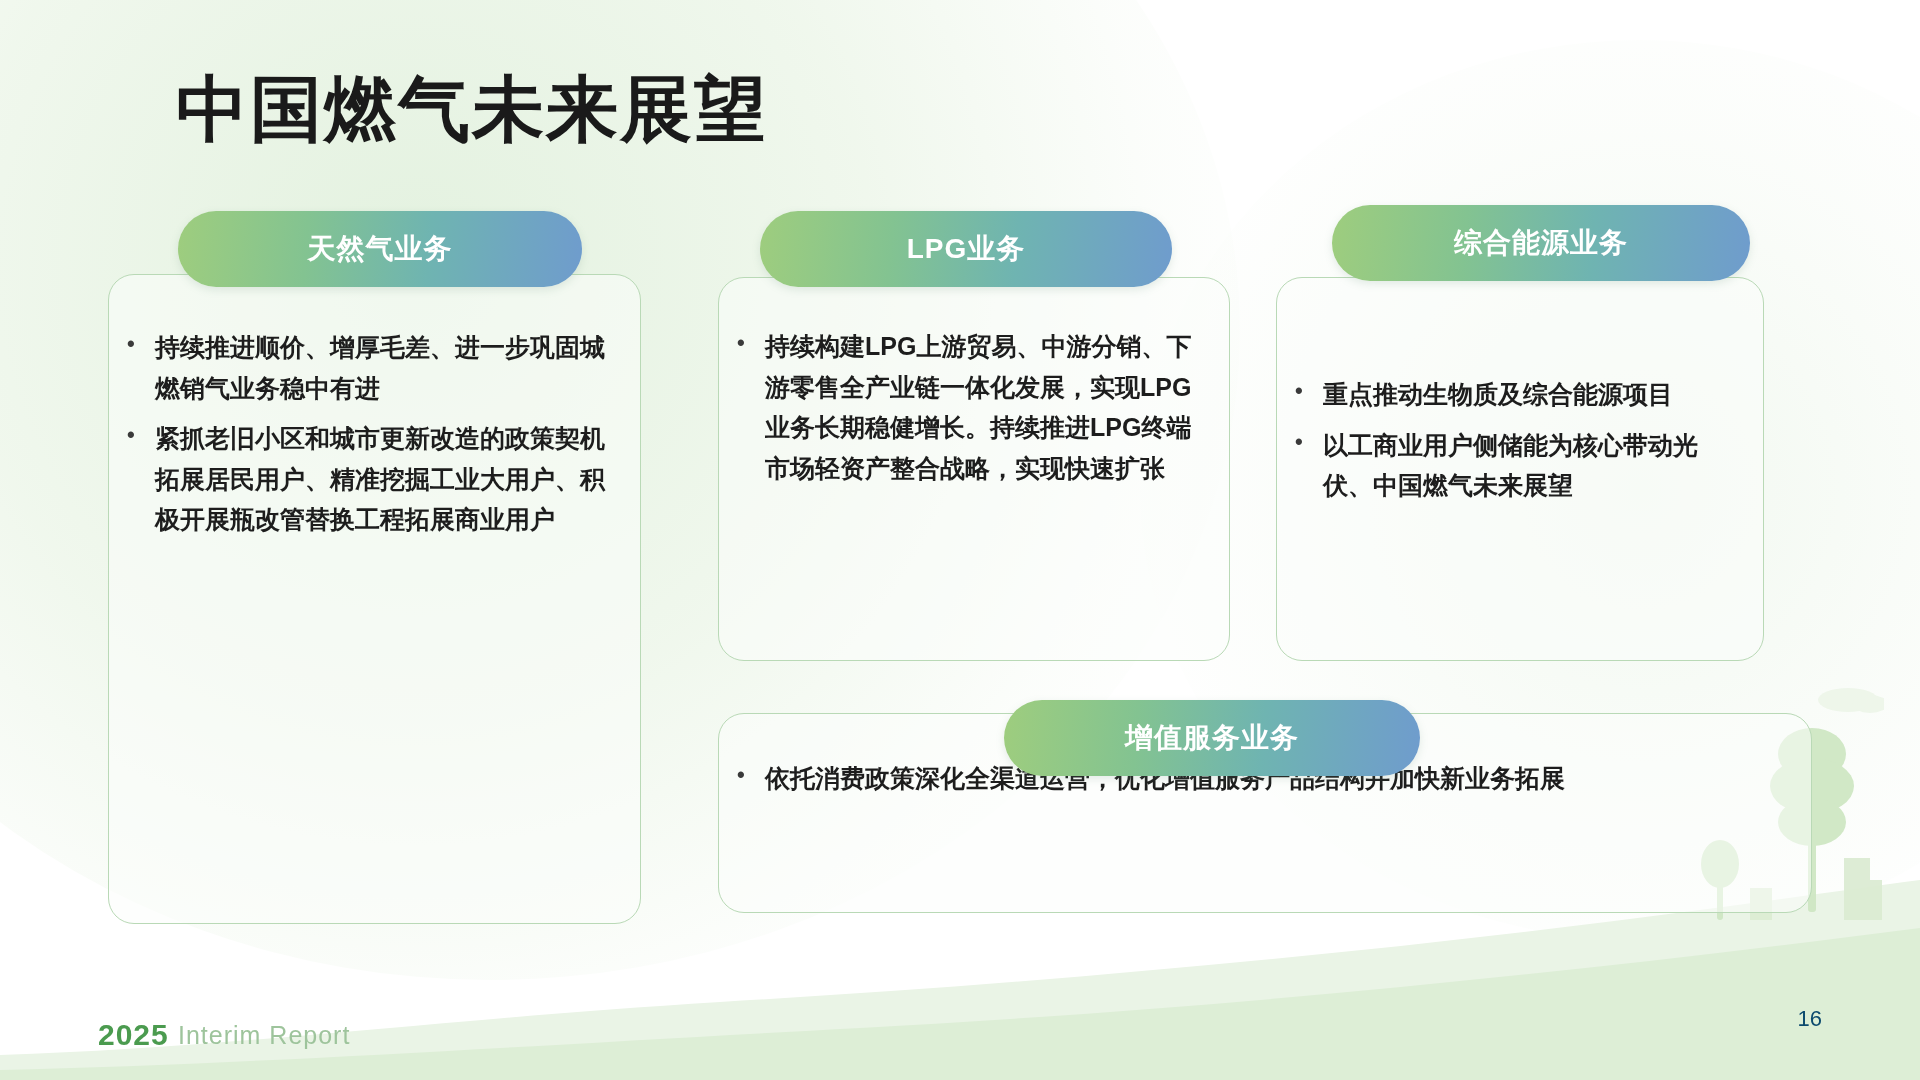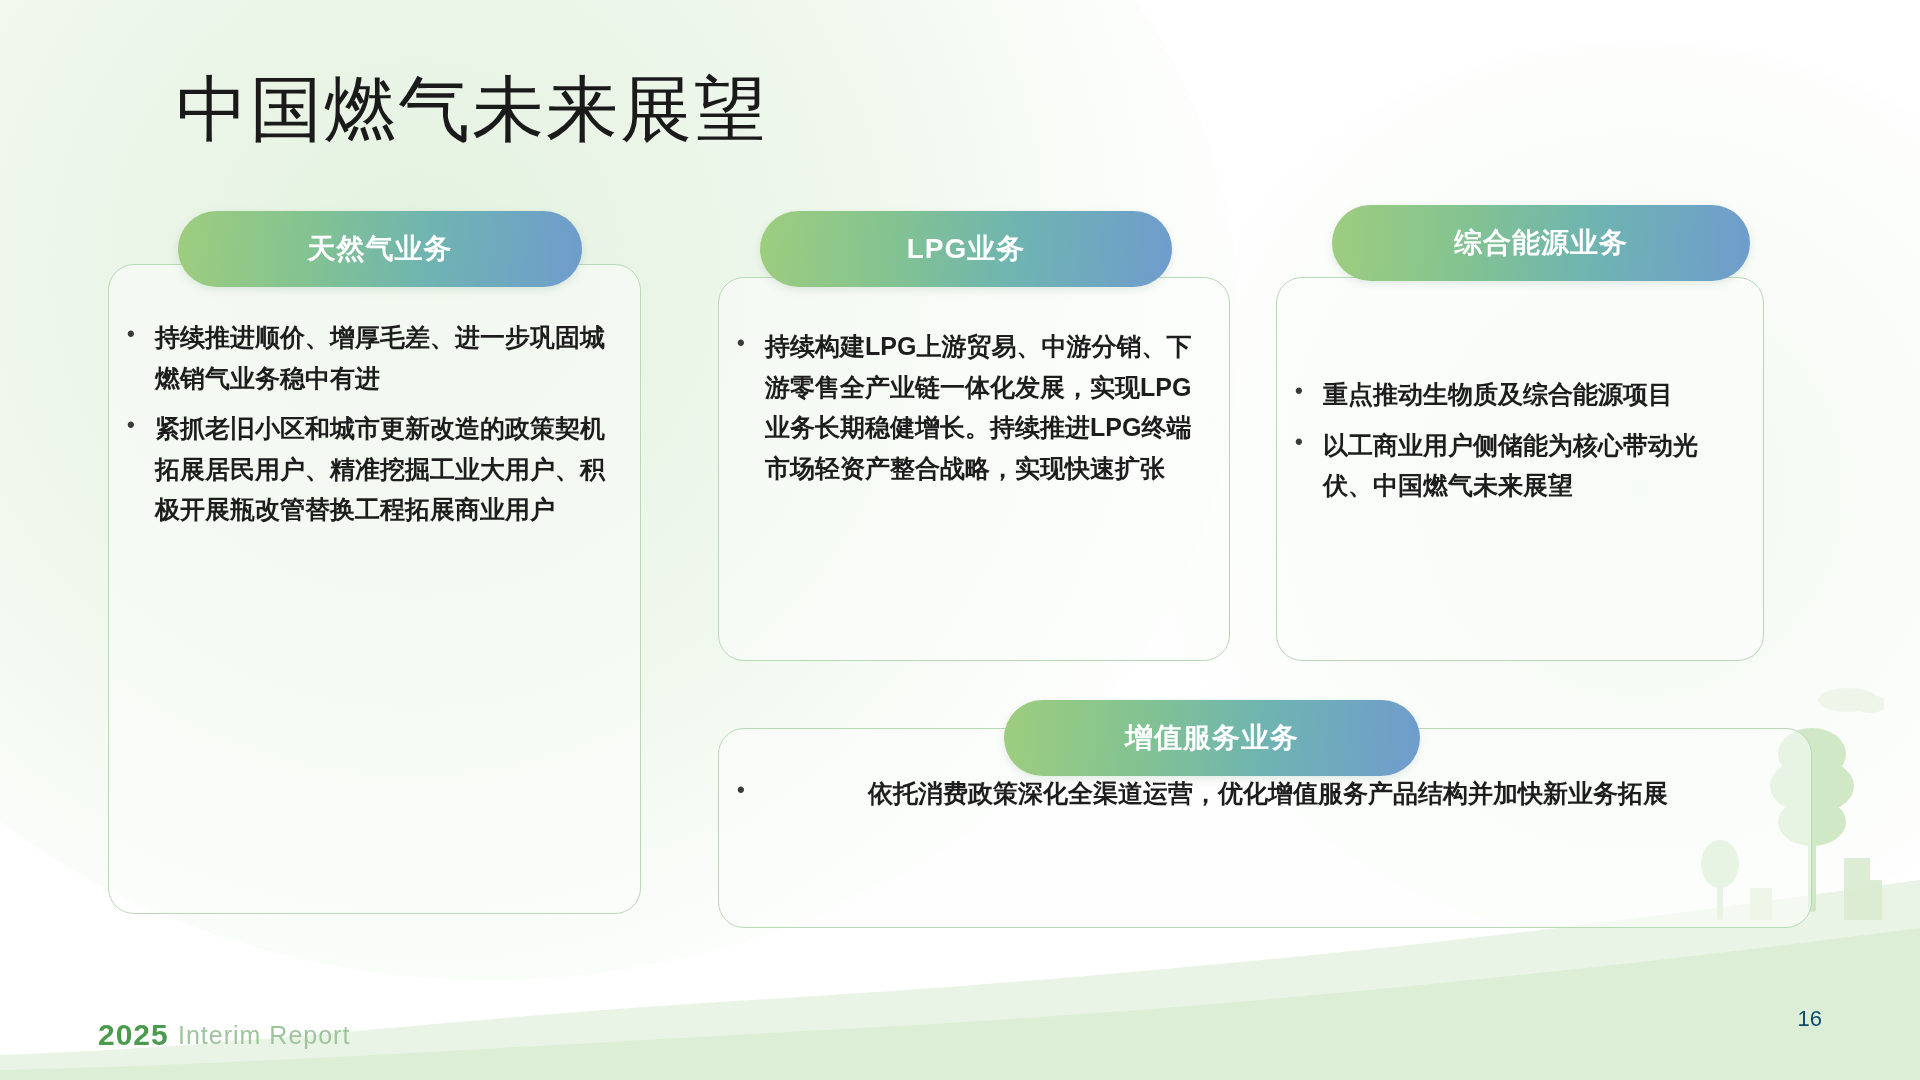--- a/index.html
+++ b/index.html
@@ -51,21 +51,21 @@
     height: 210px;
     pointer-events: none;
   }
 
   
   .title {
     position: absolute;
     left: 176px;
     top: 62px;
     font-size: 72px;
-    font-weight: normal;
+    font-weight: bold;
     color: #1a1a1a;
     letter-spacing: 2px;
     white-space: nowrap;
   }
 
   
   .card {
     position: absolute;
     border: 1.6px solid #b9d9b6;
     border-radius: 26px;
@@ -174,21 +174,21 @@
       <rect x="56" y="206" width="22" height="32"></rect>
     </g>
     <g fill="#eef6ea">
       <ellipse cx="154" cy="18" rx="30" ry="12"></ellipse>
       <ellipse cx="176" cy="22" rx="18" ry="9"></ellipse>
     </g>
   </svg>
 
   <div class="title">中国燃气未来展望</div>
 
-  <div class="card" style="left:108px; top:264px; width:533px; height:650px;">
+  <div class="card" style="left:108px; top:274px; width:533px; height:650px;">
     <ul class="bullets" style="margin:52px 26px 0 6px;">
       <li>持续推进顺价、增厚毛差、进一步巩固城燃销气业务稳中有进</li>
       <li>紧抓老旧小区和城市更新改造的政策契机拓展居民用户、精准挖掘工业大用户、积极开展瓶改管替换工程拓展商业用户</li>
     </ul>
   </div>
   <div class="pill pill-green-blue" style="left:178px; top:211px; width:404px;">天然气业务</div>
 
   <div class="card" style="left:718px; top:277px; width:512px; height:384px;">
     <ul class="bullets" style="margin:48px 30px 0 6px;">
       <li>持续构建LPG上游贸易、中游分销、下游零售全产业链一体化发展，实现LPG业务长期稳健增长。持续推进LPG终端市场轻资产整合战略，实现快速扩张</li>
@@ -197,21 +197,21 @@
   <div class="pill pill-green-blue" style="left:760px; top:211px; width:412px;">LPG业务</div>
 
   <div class="card" style="left:1276px; top:277px; width:488px; height:384px;">
     <ul class="bullets" style="margin:96px 26px 0 6px;">
       <li>重点推动生物质及综合能源项目</li>
       <li>以工商业用户侧储能为核心带动光伏、中国燃气未来展望</li>
     </ul>
   </div>
   <div class="pill pill-green-blue" style="left:1332px; top:205px; width:418px;">综合能源业务</div>
 
-  <div class="card" style="left:718px; top:728px; width:1094px; height:200px;text-align:center;">
+  <div class="card" style="left:718px; top:713px; width:1094px; height:200px;">
     <ul class="bullets" style="margin:44px 40px 0 6px;">
       <li>依托消费政策深化全渠道运营，优化增值服务产品结构并加快新业务拓展</li>
     </ul>
   </div>
   <div class="pill pill-green-blue" style="left:1004px; top:700px; width:416px;">增值服务业务</div>
 
   <div class="footer-year">2025</div>
   <div class="footer-label">Interim Report</div>
   <div class="page-num">16</div>
 

